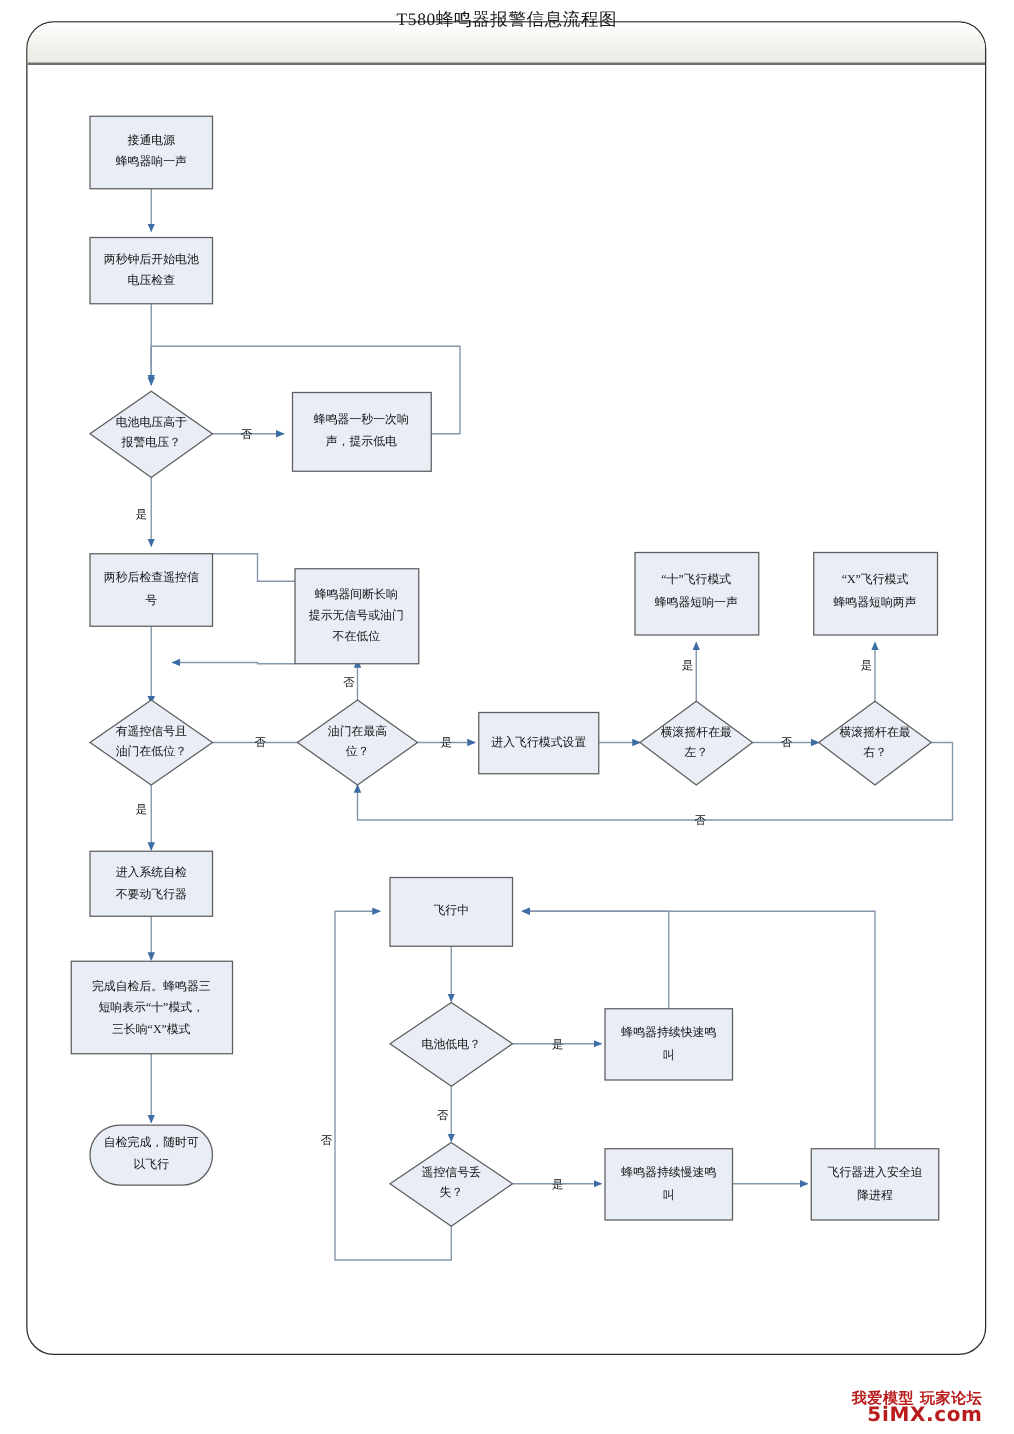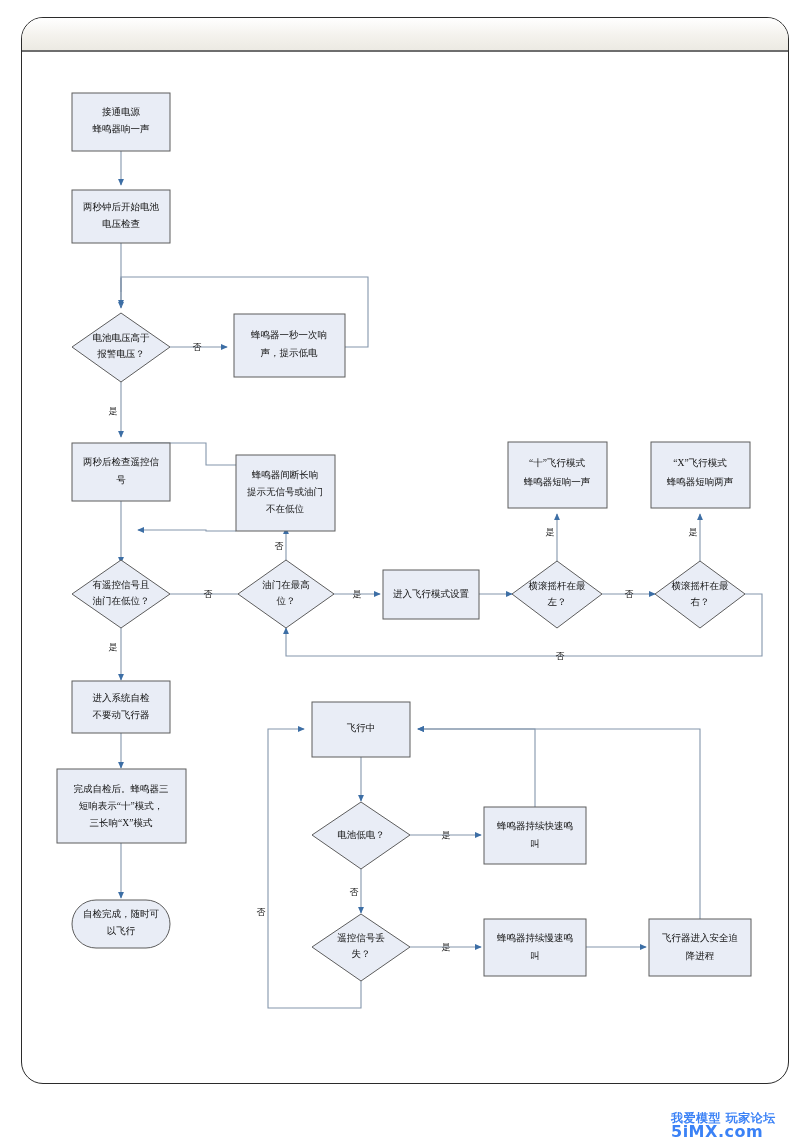--- a/index.html
+++ b/index.html
@@ -80,41 +80,42 @@
     stroke: #5d5d5d;
     stroke-width: 1;
   }
   .connector {
     stroke: #8496ac;
     stroke-width: 1.1;
     fill: none;
   }
   #watermark {
     position: absolute;
-    right: 8px;
+    right: 25px;
     bottom: 6px;
     width: 132px;
-    text-align: left;
+    text-align: right;
     line-height: 1.05;
-    color: #3b82f6;
+    color: #b91c1c;
     font-family: "DejaVu Sans", sans-serif;
     font-weight: bold;
   }
   #watermark .wm-line1 { font-size: 12px; letter-spacing: .5px; }
   #watermark .wm-line2 { font-size: 16px; letter-spacing: .5px; }
 </style>
 </head>
 <body>
 
 <div id="page">
 
   <div id="frame">
     <div id="frame-header"></div>
   </div>
 
+  <div id="chart-title">T580蜂鸣器报警信息流程图</div>
 
   <svg id="svg-canvas" viewBox="0 0 811 1147">
     <defs>
       <marker id="ah" markerWidth="8" markerHeight="8" refX="6.2" refY="3" orient="auto" markerUnits="userSpaceOnUse">
         <path d="M0,0 L7,3 L0,6 z" fill="#3c6ea5"></path>
       </marker>
       <marker id="ahd" markerWidth="8" markerHeight="8" refX="6.2" refY="3" orient="auto" markerUnits="userSpaceOnUse">
         <path d="M0,0 L7,3 L0,6 z" fill="#3c6ea5"></path>
       </marker>
     </defs>

